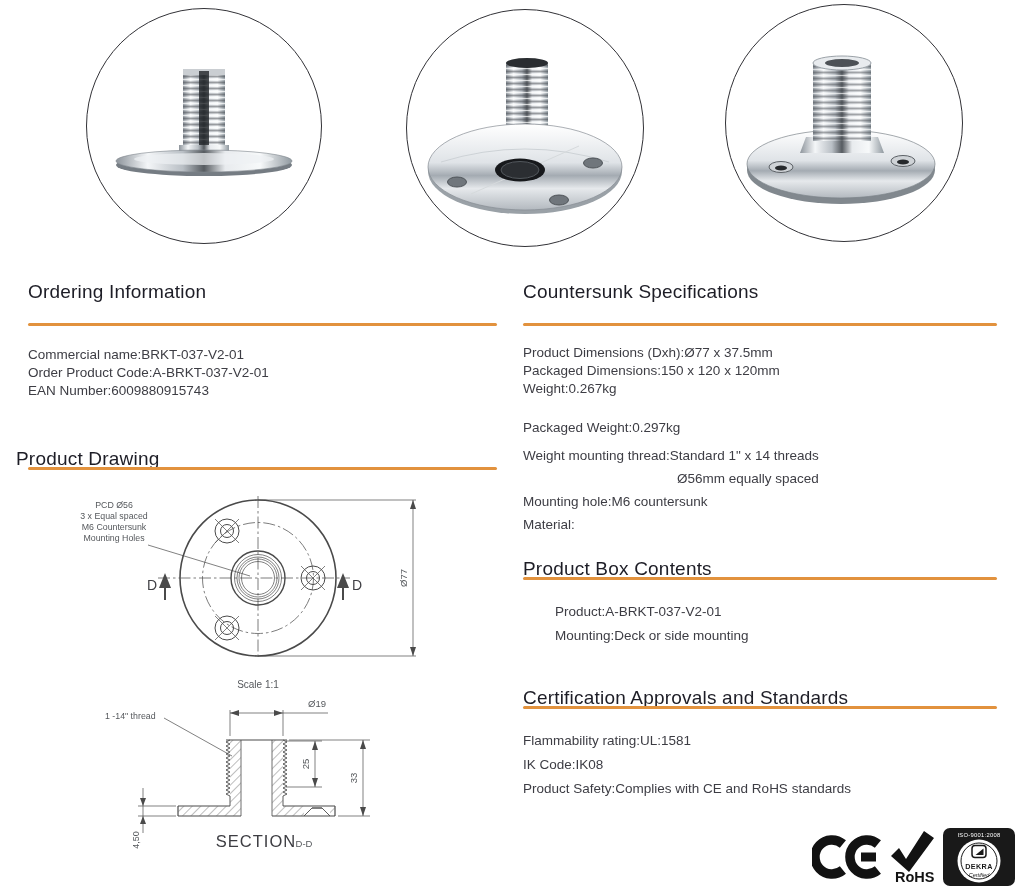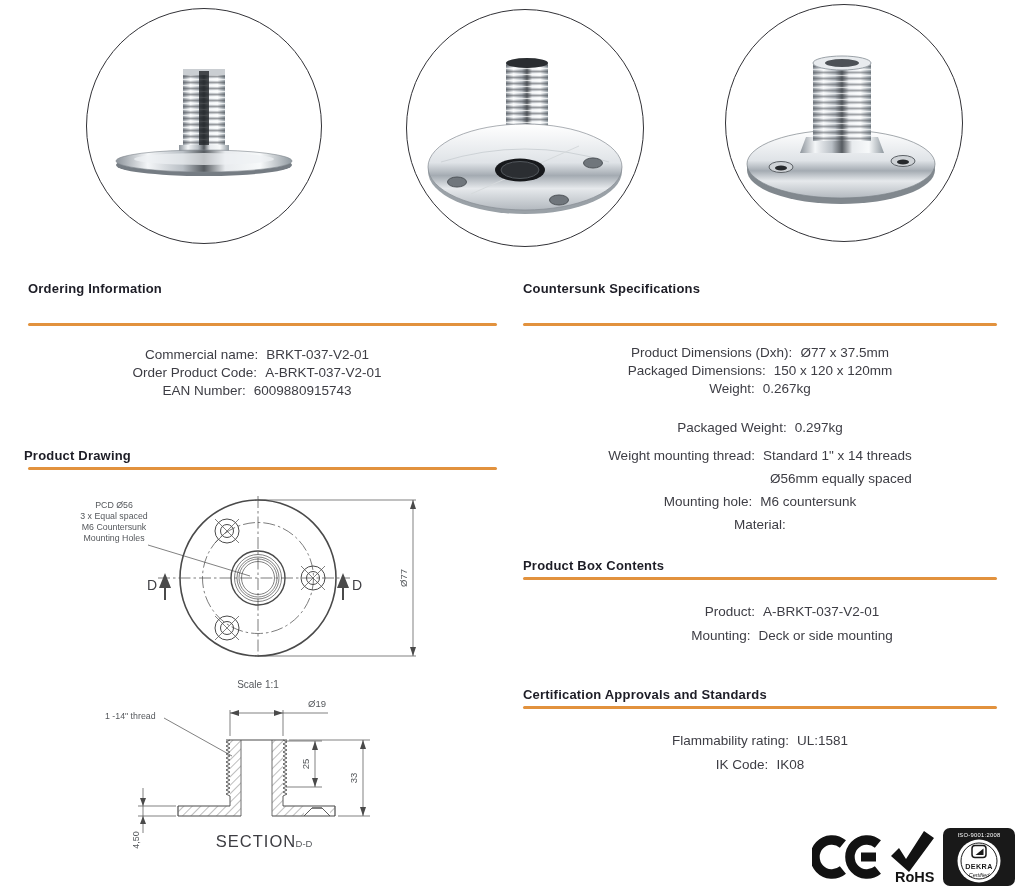--- a/index.html
+++ b/index.html
@@ -1,23 +1,23 @@
 <!DOCTYPE html>
 <html><head>
 <meta charset="utf-8">
 <style>
   html,body{margin:0;padding:0;background:#fff;}
   .page{position:relative;width:1027px;height:888px;background:#ffffff;overflow:hidden;
         font-family:"Liberation Sans",sans-serif;color:#3d3d44;}
   .photo{position:absolute;border:1.4px solid #323237;border-radius:50%;background:#fff;overflow:hidden;}
   .photo svg{display:block;}
-  .sec-title{position:absolute;font-size:13px;font-weight:700;color:#1d1d26;letter-spacing:.2px;white-space:nowrap;}
+  .sec-title{position:absolute;font-size:19px;font-weight:400;color:#1d1d26;letter-spacing:.2px;white-space:nowrap;}
   .rule{position:absolute;height:3px;background:#e2923d;border-radius:1.5px;}
   .rows{position:absolute;font-size:13.5px;color:#3d3d44;}
-  .row{display:flex;justify-content:center;line-height:18px;gap:8px;}
+  .row{display:flex;justify-content:flex-start;line-height:18px;}
   .row.lg{line-height:23px;}
   .row.lh24{line-height:24px;}
   .row.mt9{margin-top:21px;}
   .row.mt7{margin-top:7px;}
   .val{text-align:right;white-space:nowrap;}
   .multi{display:flex;flex-direction:column;text-align:right;}
   .logos{position:absolute;left:806px;top:824px;width:214px;height:62px;}
   .logos svg{position:absolute;}
   text{font-family:"Liberation Sans",sans-serif;}
 </style>
@@ -105,21 +105,21 @@
     <div class="row">
       <span class="lbl">Order Product Code:</span>
       <span class="val">A-BRKT-037-V2-01</span>
     </div>
     <div class="row">
       <span class="lbl">EAN Number:</span>
       <span class="val">6009880915743</span>
     </div>
   </div>
 
-  <div class="sec-title" style="left:24px;top:448px;text-align:right;">Product Drawing</div>
+  <div class="sec-title" style="left:16px;top:448px;text-align:right;">Product Drawing</div>
   <div class="rule" style="left:28px;top:467px;width:469px;"></div>
 
   <svg style="position:absolute;left:60px;top:488px;" width="400" height="380" viewBox="0 0 400 380">
     <g stroke="#4a4a4a" fill="none" stroke-width="1">
 
       <circle cx="198" cy="90" r="78" stroke-width="1.6"></circle>
       <circle cx="198" cy="90" r="55.5" stroke="#5a5a5a" stroke-width=".8" stroke-dasharray="12 3 2.5 3"></circle>
 
       <line x1="98" y1="90" x2="290" y2="90" stroke="#5a5a5a" stroke-width=".8" stroke-dasharray="12 3 2.5 3"></line>
       <line x1="198" y1="8" x2="198" y2="172" stroke="#5a5a5a" stroke-width=".8" stroke-dasharray="12 3 2.5 3"></line>
@@ -290,20 +290,24 @@
   <div class="rule" style="left:523px;top:706px;width:474px;"></div>
   <div class="rows" style="left:523px;top:729px;width:474px;">
     <div class="row lh24">
       <span class="lbl">Flammability rating:</span>
       <span class="val">UL:1581</span>
     </div>
     <div class="row lh24">
       <span class="lbl">IK Code:</span>
       <span class="val">IK08</span>
     </div>
+    <div class="row lh24">
+      <span class="lbl">Product Safety:</span>
+      <span class="val">Complies with CE and RoHS standards</span>
+    </div>
   </div>
 
   <div class="logos">
     <svg style="left:6px;top:8px;" width="86" height="50" viewBox="0 0 86 50">
       <g stroke="#121212" stroke-width="9.5" fill="none" stroke-linecap="butt">
         <path d="M 30.9 12 A 17 17 0 1 0 30.9 38"></path>
         <path d="M 65.9 12 A 17 17 0 1 0 65.9 38"></path>
         <line x1="49" y1="25" x2="64" y2="25" stroke-width="9"></line>
       </g>
     </svg>

